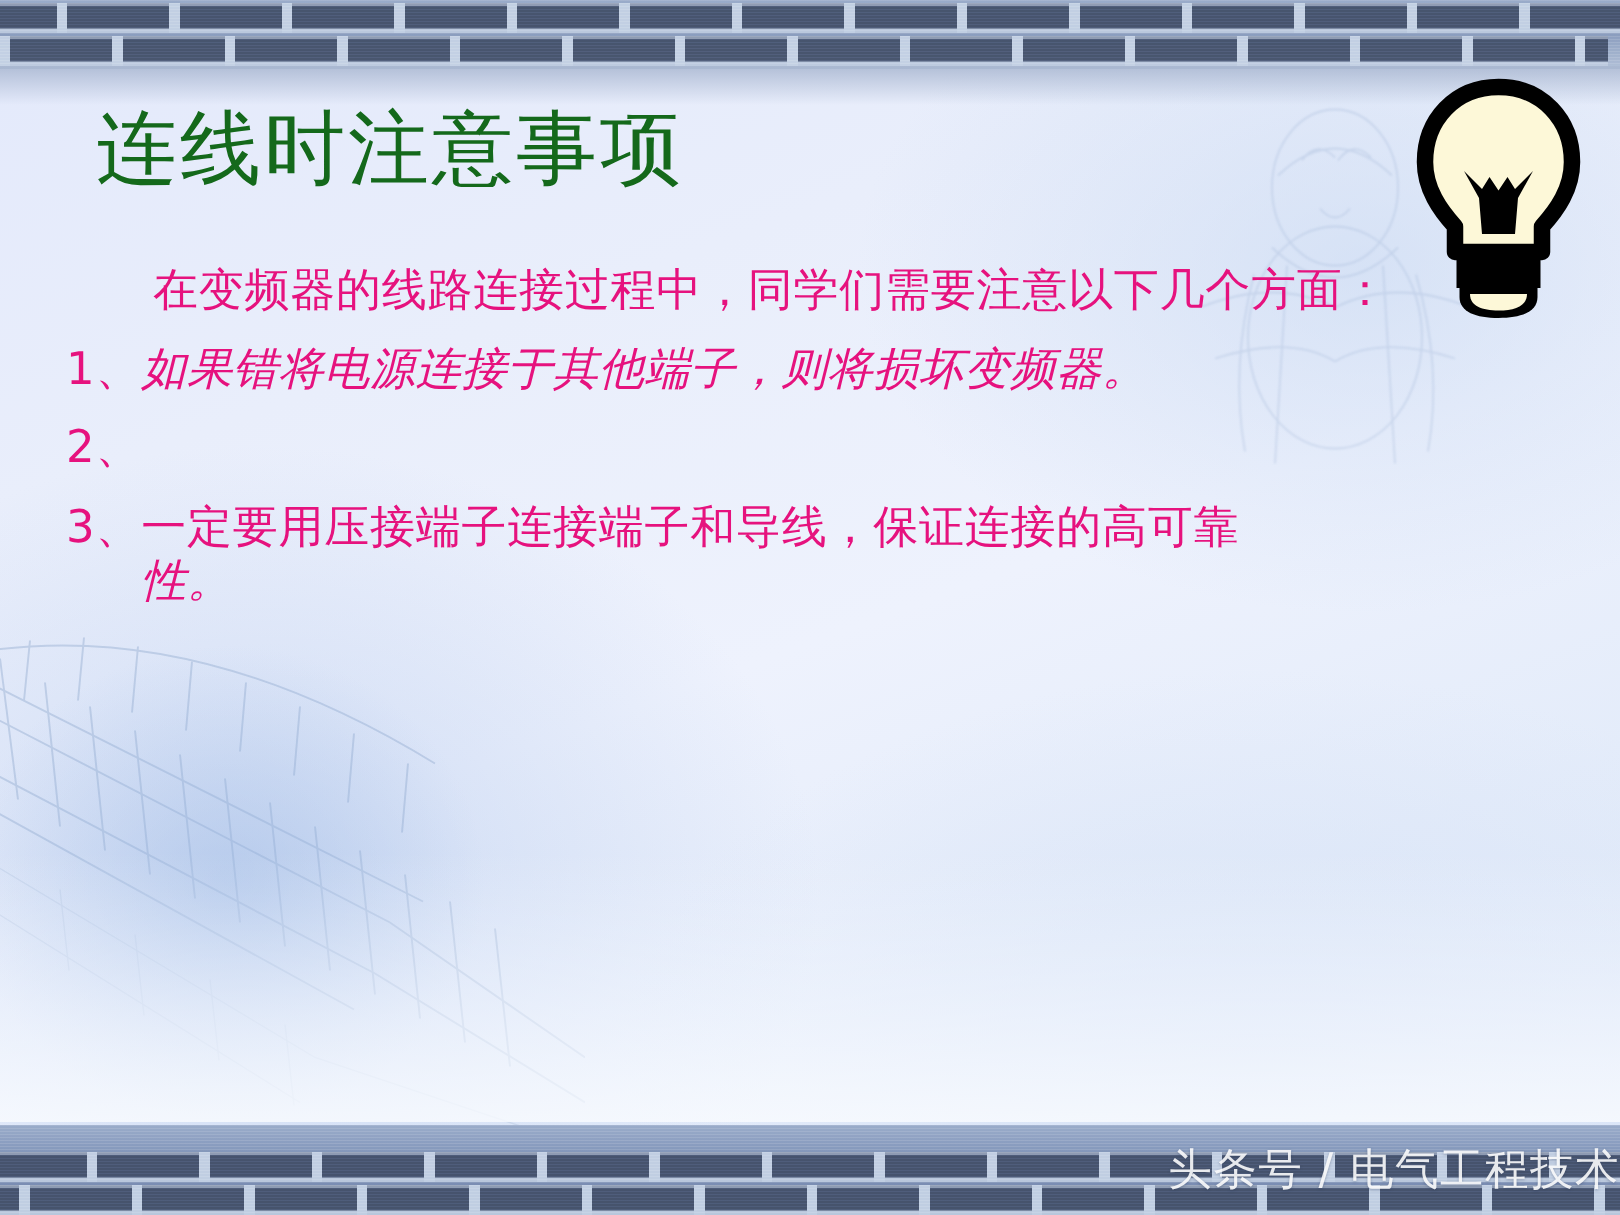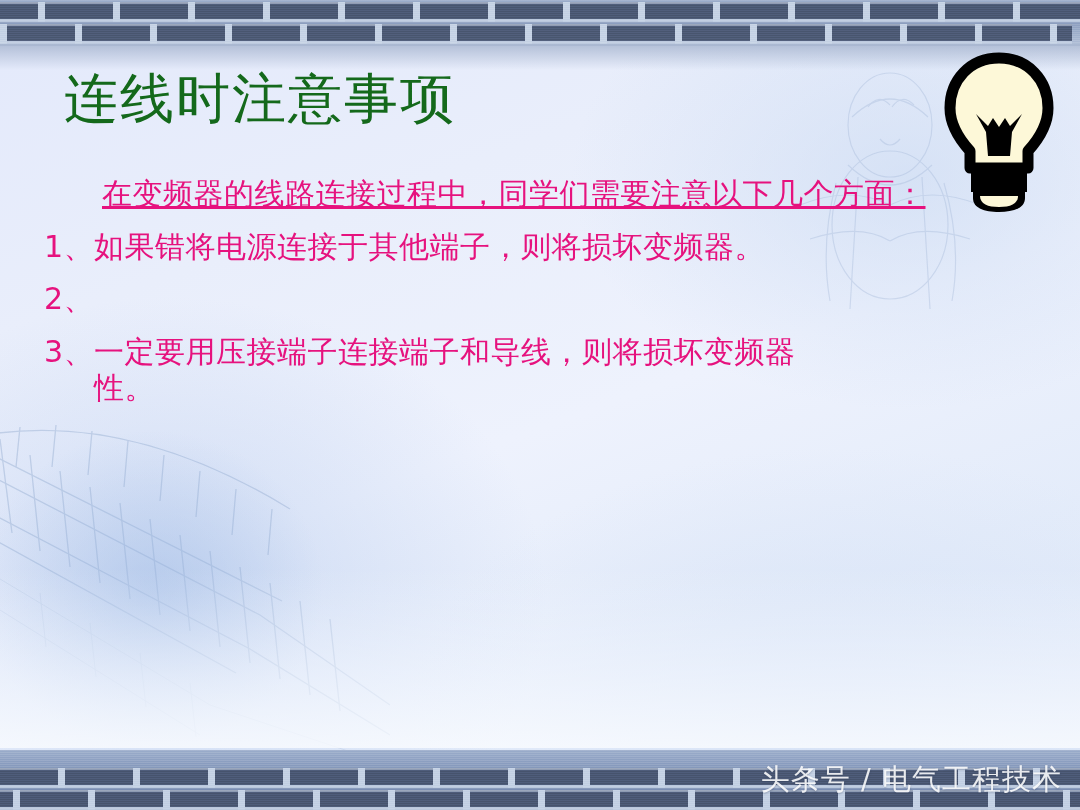--- a/index.html
+++ b/index.html
@@ -139,47 +139,46 @@
     top: 176px;
     color: #e6127e;
     font-size: 30px;
     line-height: 1.22;
     letter-spacing: 0.5px;
   }
   .para {
     margin: 0 0 6px 0;
     padding: 0 28px 0 46px;
     text-indent: 56px;
-    text-decoration: underline;
   }
   .item {
     display: flex;
     margin: 0 0 2px 0;
     padding: 0 26px 0 44px;
   }
   .item .num {
     flex: 0 0 auto;
     white-space: nowrap;
   }
   .item .txt {
     flex: 1 1 auto;
   }
-  .item .txt .l2 { display: block; }
+  .item .txt .l2 { display: block; font-style: italic; }
   .para, .item { font-family: "DejaVu Sans", "Liberation Sans", sans-serif; }
 
   
   .blk-intro { margin-top: 0; }
   .blk-1 { margin-top: 16px; }
   .blk-2 { margin-top: 16px; }
   .blk-3 { margin-top: 16px; }
 
   
   .footer-mark {
     position: absolute;
-    right: 18px;
+    right: 0;
     bottom: 10px;
     font-size: 29px;
     color: rgba(255,255,255,0.88);
     letter-spacing: 1px;
     text-shadow: 0 1px 2px rgba(40,55,85,0.35);
     white-space: nowrap;
   }
 </style>
 </head>
 <body>
@@ -282,21 +281,21 @@
 
     <div class="item blk-2">
       <span class="num">2、</span>
       <span class="txt">
       </span>
     </div>
 
     <div class="item blk-3">
       <span class="num">3、</span>
       <span class="txt">
-        <span class="l1">一定要用压接端子连接端子和导线，则将损坏变频器</span>
+        <span class="l1">一定要用压接端子连接端子和导线，保证连接的高可靠</span>
         <span class="l2">性。</span>
       </span>
     </div>
 
   </div>
 
   <div class="brick-band bottom">
     <div class="wash"></div>
     <div class="brick-row r1"></div>
     <div class="brick-row r2"></div>

